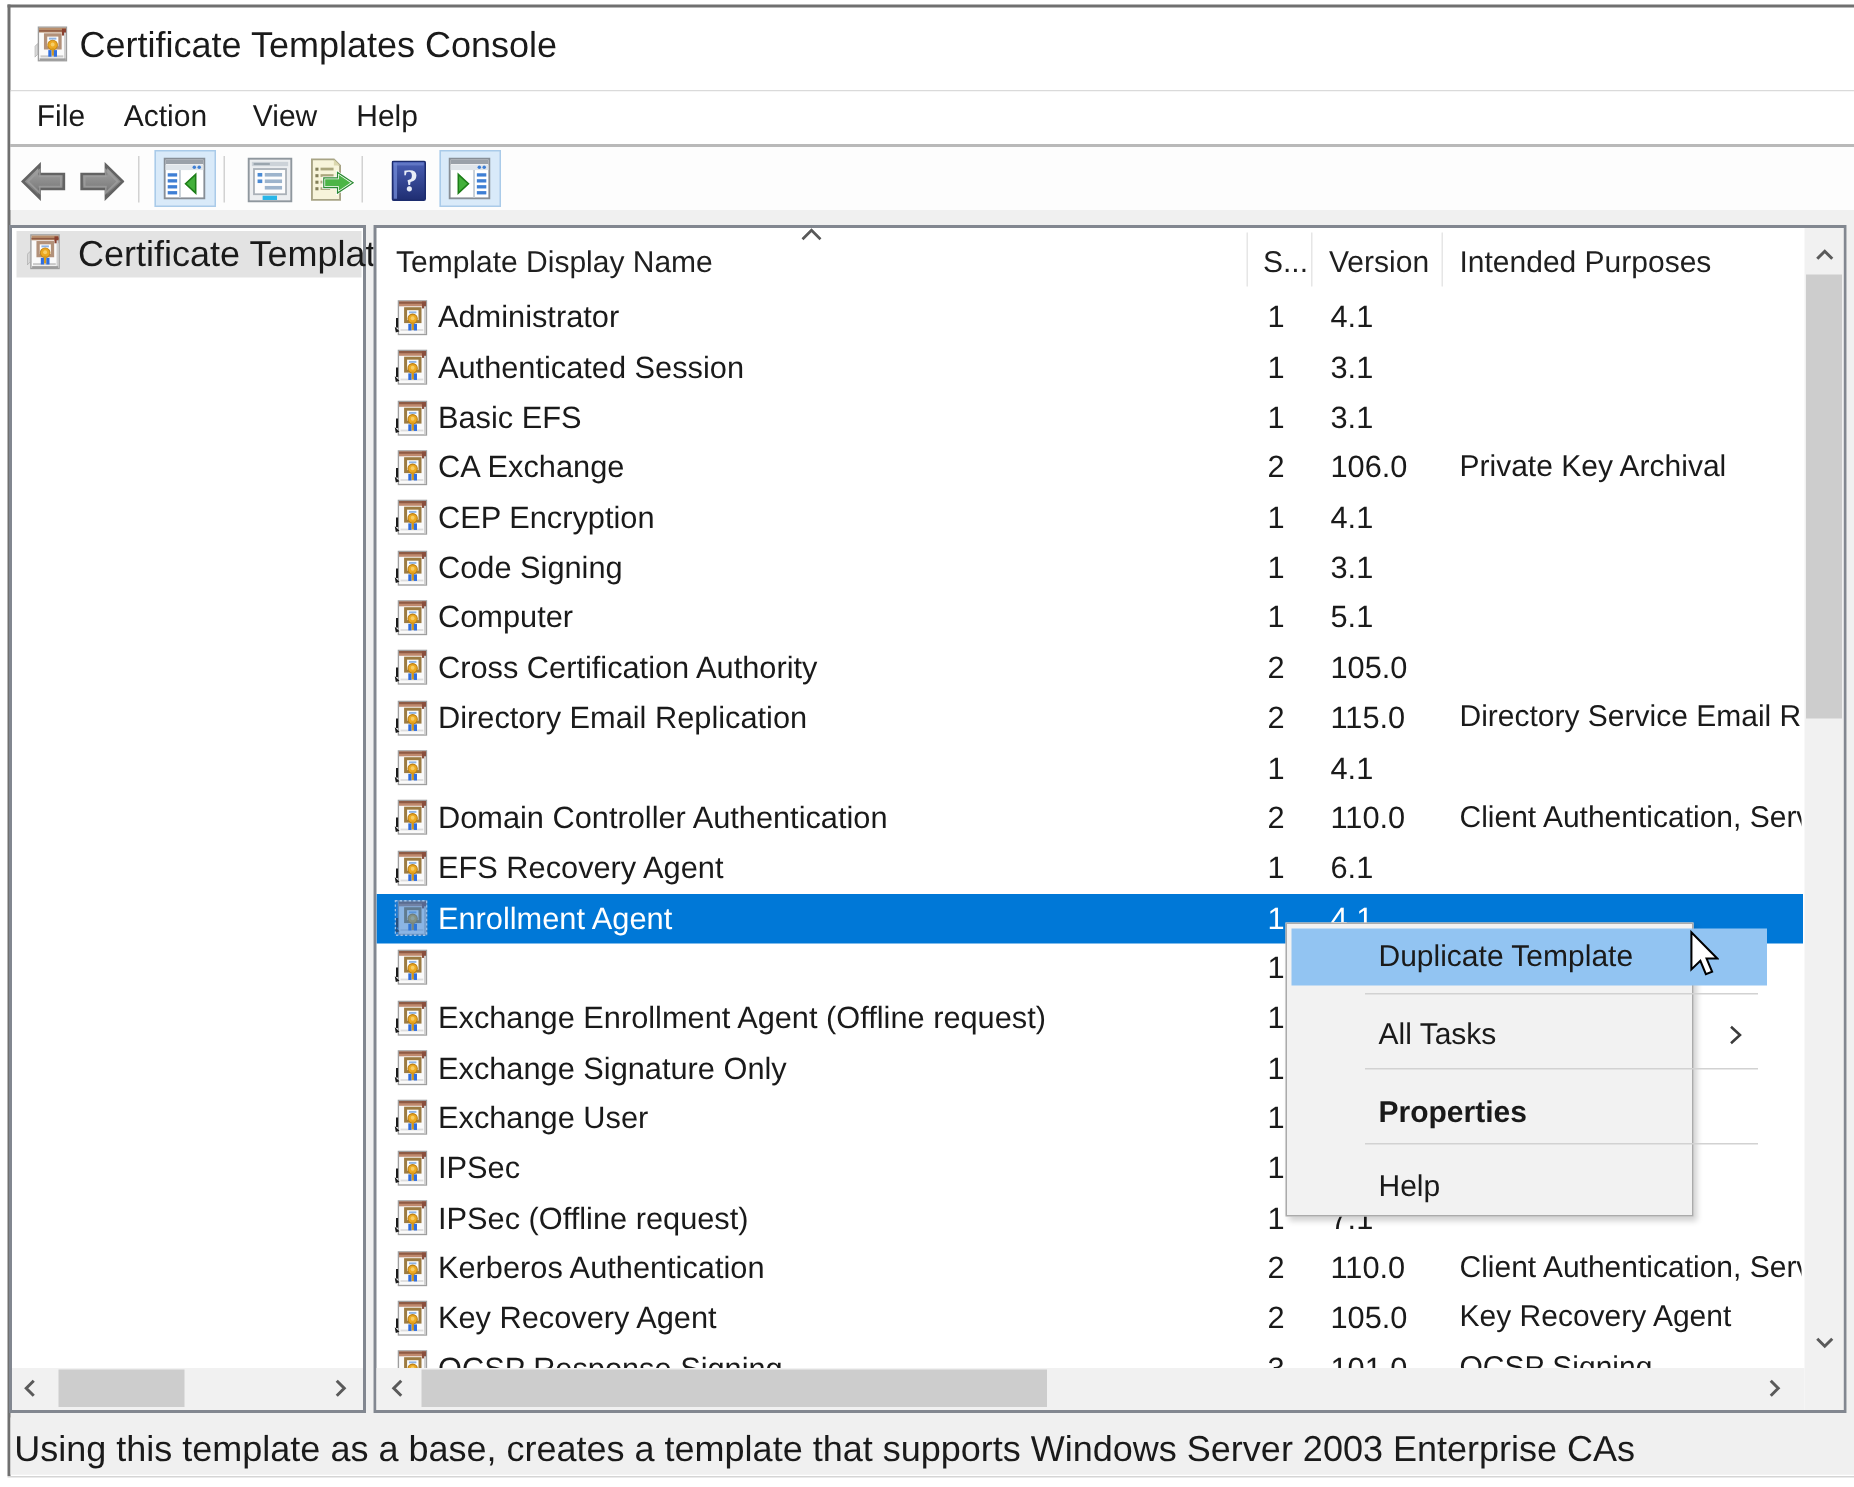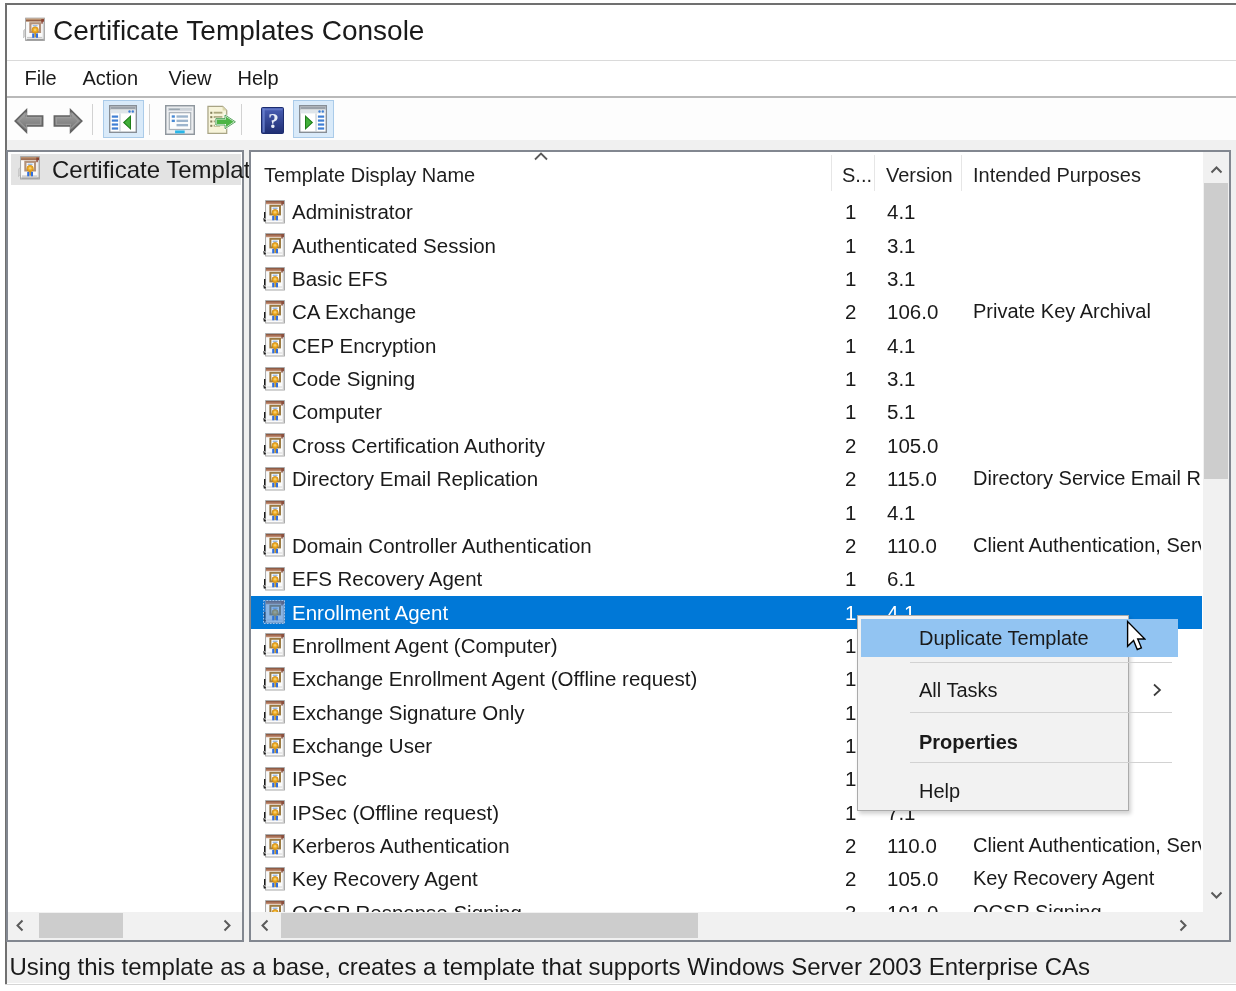--- a/index.html
+++ b/index.html
@@ -3,21 +3,21 @@
 <style>
 *{margin:0;padding:0;box-sizing:border-box}
 html,body{width:1236px;height:991px;background:#fff;font-family:"Liberation Sans",sans-serif;color:#1a1a1a;overflow:hidden}
 .abs{position:absolute}
 #page{position:relative;width:1236px;height:991px;overflow:hidden}
 .bgmid{left:6px;top:140px;width:1230px;height:843px;background:#f0f0f0}
 .wb-top{left:5px;top:3px;width:1231px;height:1.5px;background:#707070}
 .wb-left{left:5px;top:3px;width:1.5px;height:981px;background:#707070}
 .wb-bot{left:5px;top:983.5px;width:1231px;height:1px;background:#d5d5d5}
 .titlearea{left:6.5px;top:4.5px;width:1229.5px;height:55px;background:#fff}
-.title-txt{left:53px;top:4.5px;height:52px;line-height:52px;font-size:28px}
+.title-txt{left:53px;top:4.5px;height:52px;line-height:52px;font-size:24px}
 .sep1{left:6.5px;top:59.5px;width:1229.5px;height:1px;background:#dadada}
 .menubar{left:6.5px;top:60.5px;width:1229.5px;height:35.5px;background:#fff}
 .mi{position:absolute;top:0;height:35.5px;line-height:35.5px;font-size:20px}
 .sep2{left:6.5px;top:96px;width:1229.5px;height:1.5px;background:#b9b9b9}
 .toolbar{left:6.5px;top:97.5px;width:1229.5px;height:42.5px;background:#fdfdfd}
 .tsep{position:absolute;top:6px;width:1px;height:31px;background:#d2d2d2}
 .tbtn{position:absolute;top:2.5px;width:41px;height:38px;background:#d9eaf9;border:1px solid #aacbe9;display:flex;align-items:center;justify-content:center}
 .ticon{position:absolute;top:7px}
 .lpanel{left:6px;top:150px;width:237.5px;height:791.5px;background:#fff;border:2px solid #828790}
 .rpanel{left:249px;top:150px;width:982px;height:791.5px;background:#fff;border:2px solid #828790}
@@ -317,21 +317,20 @@
             <rect x="0.5" y="0.5" width="21" height="23" fill="none" stroke="#9cc3ea" stroke-width="1" stroke-dasharray="1.5,1.5"></rect>
           </svg>
 <div class="c-name">Enrollment Agent</div>
 <div class="c-s">1</div>
 <div class="c-v">4.1</div>
 </div>
 <div class="row" style="top:628.9px">
 <svg class="abs" style="left:11.5px;top:3.6px" width="22" height="26" viewBox="0 0 22 24">
             <use href="#cert"></use>
           </svg>
-<div class="c-name">Enrollment Agent (Computer)</div>
 <div class="c-s">1</div>
 <div class="c-v">4.1</div>
 </div>
 <div class="row" style="top:662.2px">
 <svg class="abs" style="left:11.5px;top:3.6px" width="22" height="26" viewBox="0 0 22 24">
             <use href="#cert"></use>
           </svg>
 <div class="c-name">Exchange Enrollment Agent (Offline request)</div>
 <div class="c-s">1</div>
 <div class="c-v">4.1</div>

